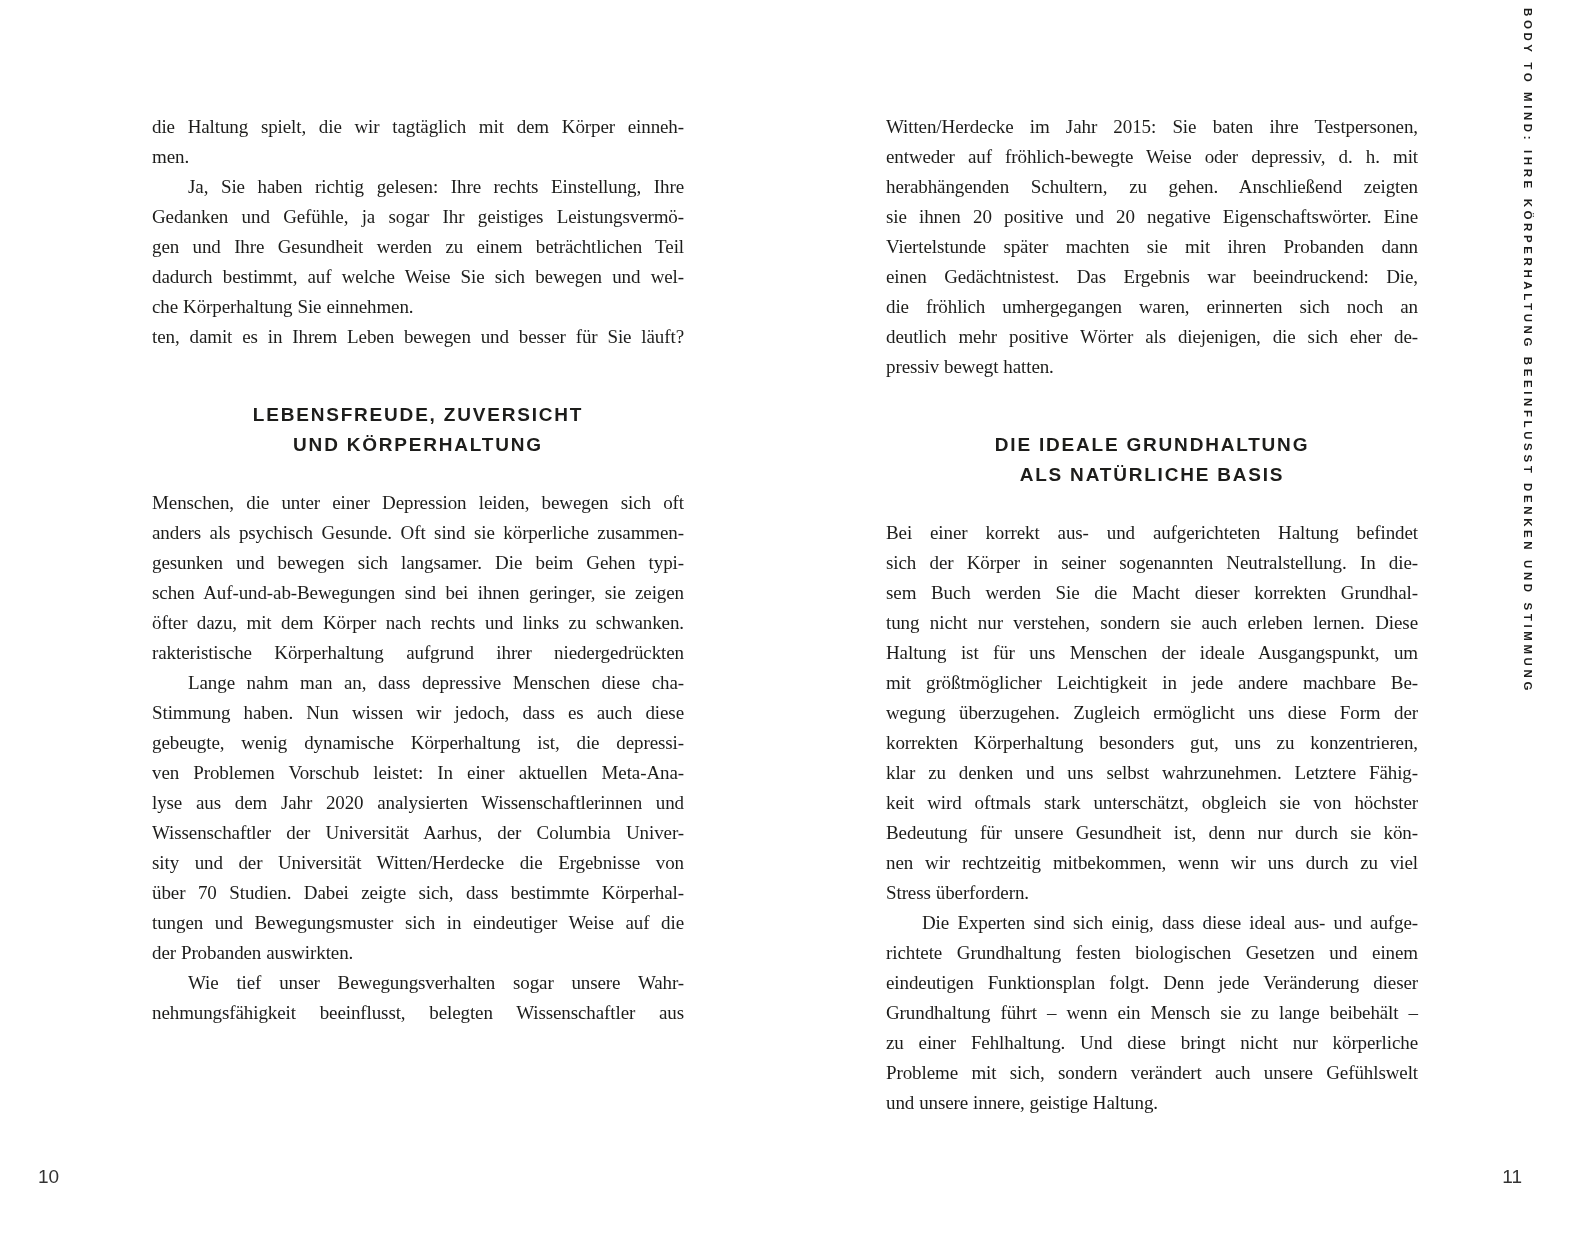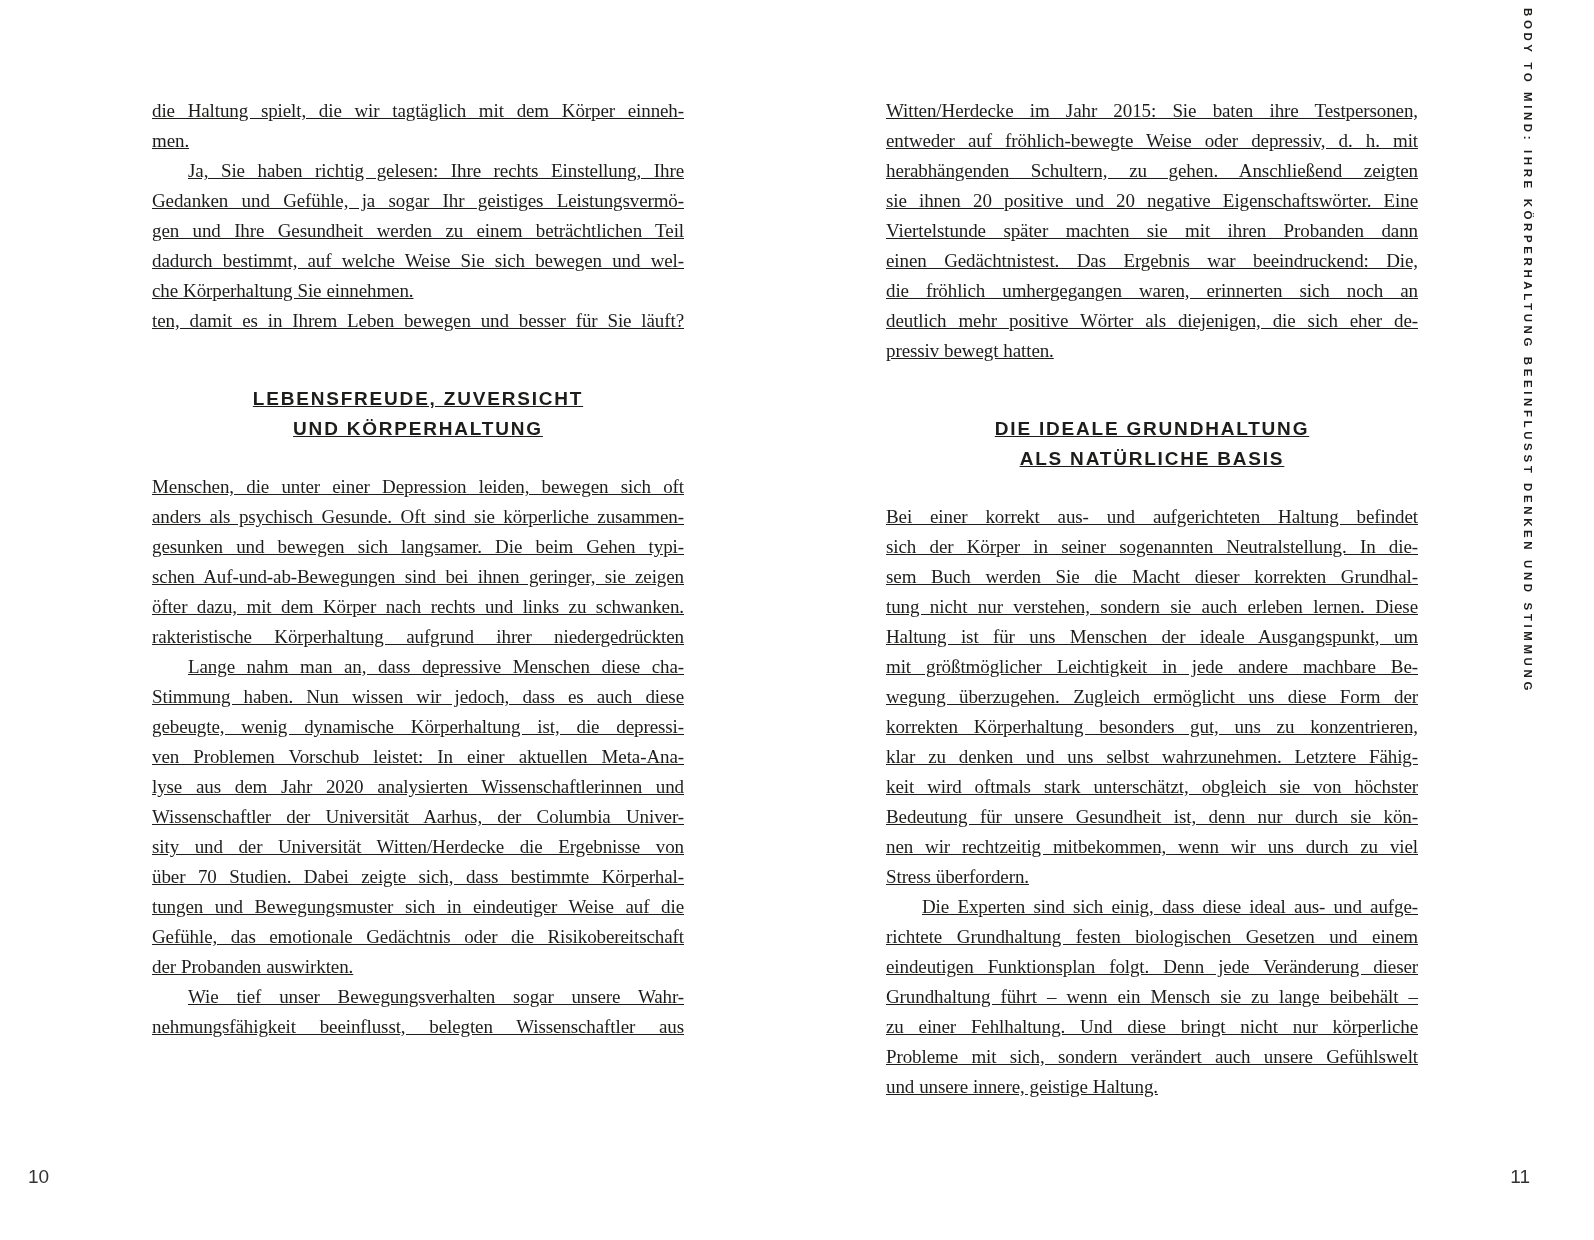--- a/index.html
+++ b/index.html
@@ -9,23 +9,22 @@
     background: #ffffff;
     position: relative;
     overflow: hidden;
     font-family: "Liberation Serif", serif;
     color: #1d1d1b;
   }
   .spread { position: absolute; inset: 0; }
 
   .column {
     position: absolute;
-    top: 96px;
+    top: 112px;
     width: 532px;
-    text-decoration: underline;
   }
   .column.left  { left: 152px; }
   .column.right { left: 886px; }
 
   .line {
     font-size: 19px;
     line-height: 30px;
     text-align: justify;
     text-align-last: justify;
     letter-spacing: -0.1px;
@@ -62,22 +61,22 @@
     white-space: nowrap;
   }
 
   .page-number {
     position: absolute;
     bottom: 52px;
     font-family: "Liberation Sans", sans-serif;
     font-size: 19px;
     color: #333333;
   }
-  .page-number.pn-left  { left: 28px; }
-  .page-number.pn-right { right: 64px; }
+  .page-number.pn-left  { left: 38px; }
+  .page-number.pn-right { right: 72px; }
 </style>
 </head>
 <body>
 
 <div class="spread">
 
   <div class="column left">
       <div class="paragraph">
         <div class="line">die Haltung spielt, die wir tagtäglich mit dem Körper einneh-</div>
         <div class="line last">men.</div>
@@ -107,21 +106,20 @@
         <div class="line">rakteristische Körperhaltung aufgrund ihrer niedergedrückten</div>
         <div class="line indent">Lange nahm man an, dass depressive Menschen diese cha-</div>
         <div class="line">Stimmung haben. Nun wissen wir jedoch, dass es auch diese</div>
         <div class="line">gebeugte, wenig dynamische Körperhaltung ist, die depressi-</div>
         <div class="line">ven Problemen Vorschub leistet: In einer aktuellen Meta-Ana-</div>
         <div class="line">lyse aus dem Jahr 2020 analysierten Wissenschaftlerinnen und</div>
         <div class="line">Wissenschaftler der Universität Aarhus, der Columbia Univer-</div>
         <div class="line">sity und der Universität Witten/Herdecke die Ergebnisse von</div>
         <div class="line">über 70 Studien. Dabei zeigte sich, dass bestimmte Körperhal-</div>
         <div class="line">tungen und Bewegungsmuster sich in eindeutiger Weise auf die</div>
-        <div class="line">Gefühle, das emotionale Gedächtnis oder die Risikobereitschaft</div>
         <div class="line last">der Probanden auswirkten.</div>
       </div>
       <div class="paragraph">
         <div class="line indent">Wie tief unser Bewegungsverhalten sogar unsere Wahr-</div>
         <div class="line">nehmungsfähigkeit beeinflusst, belegten Wissenschaftler aus</div>
       </div>
     </div>
 
   <div class="column right">
       <div class="paragraph">

